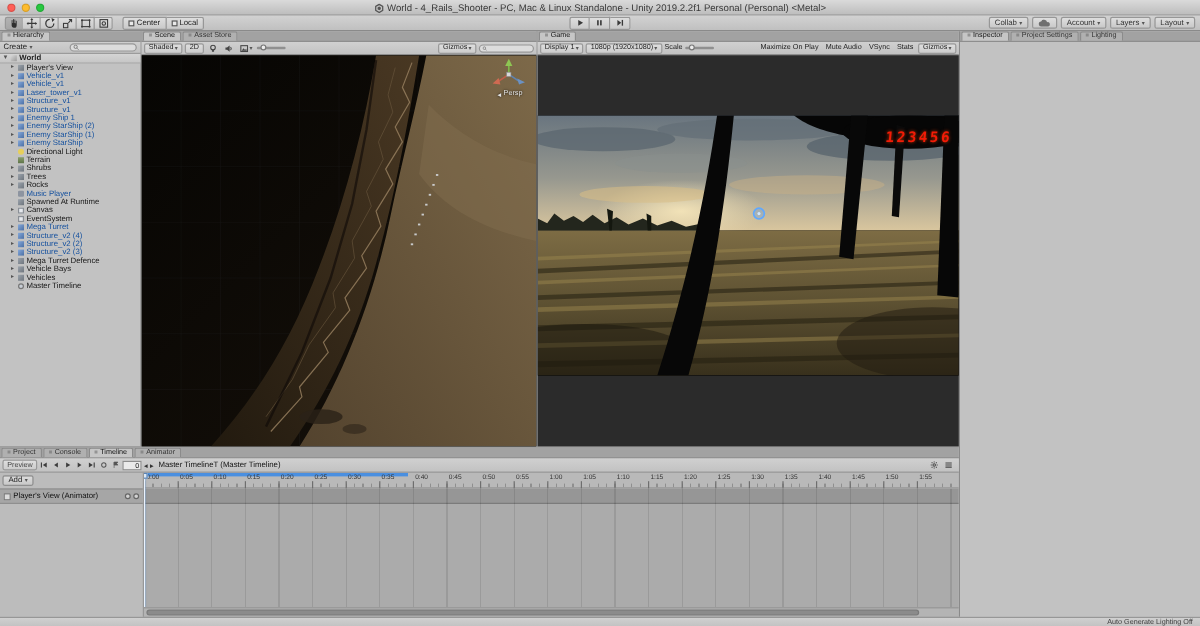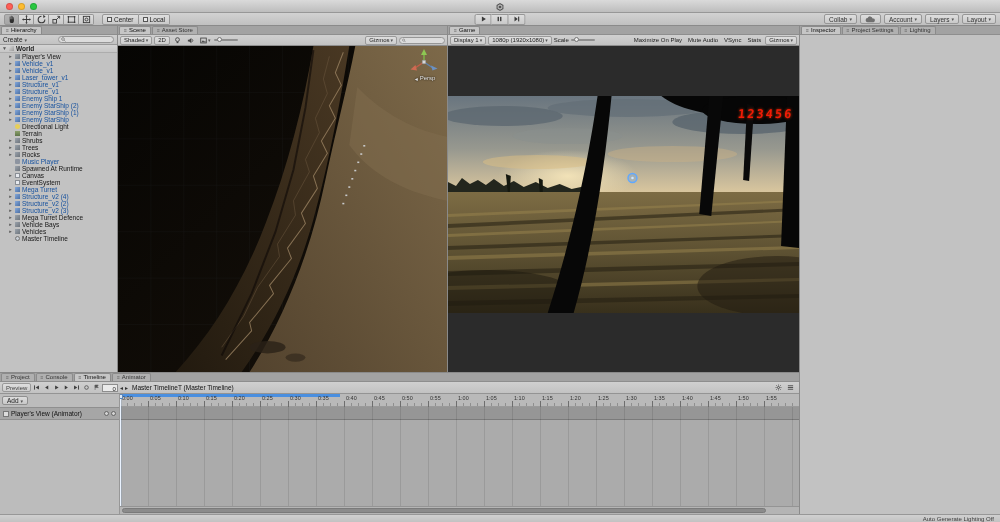--- a/index.html
+++ b/index.html
@@ -157,20 +157,21 @@
       <span class="tl red"></span>
       <span class="tl yellow"></span>
       <span class="tl green"></span>
     </div>
     <div class="title-wrap">
       <svg width="8" height="8" viewBox="0 0 10 10">
           <path d="M5 0 9.3 2.5v5L5 10 .7 7.5v-5Z" fill="#555"></path>
           <path d="M5 1.6 8 3.3v3.4L5 8.4 2 6.7V3.3Z" fill="#c6c6c6"></path>
           <path d="M5 3 6.7 4v2L5 7 3.3 6V4Z" fill="#555"></path>
         </svg>
+      <span class="title">World - 4_Rails_Shooter - PC, Mac &amp; Linux Standalone - Unity 2019.2.2f1 Personal (Personal) &lt;Metal&gt;</span>
     </div>
   </div>
 
   <div class="toolbar">
     <div class="tool-group">
       <div class="tool-btn active">
         <svg width="9" height="9" viewBox="0 0 10 10">
             <path d="M3 5V2.2c0-.6.8-.6.8 0V4.6h.5V1.4c0-.6.8-.6.8 0v3.2h.5V1.9c0-.6.8-.6.8 0v2.9h.5V3c0-.6.8-.6.8 0v3.4C7.7 8.2 6.9 9 5.7 9H5C3.9 9 3 8.1 3 7Z" fill="#2f2f2f"></path>
           </svg>
       </div>

